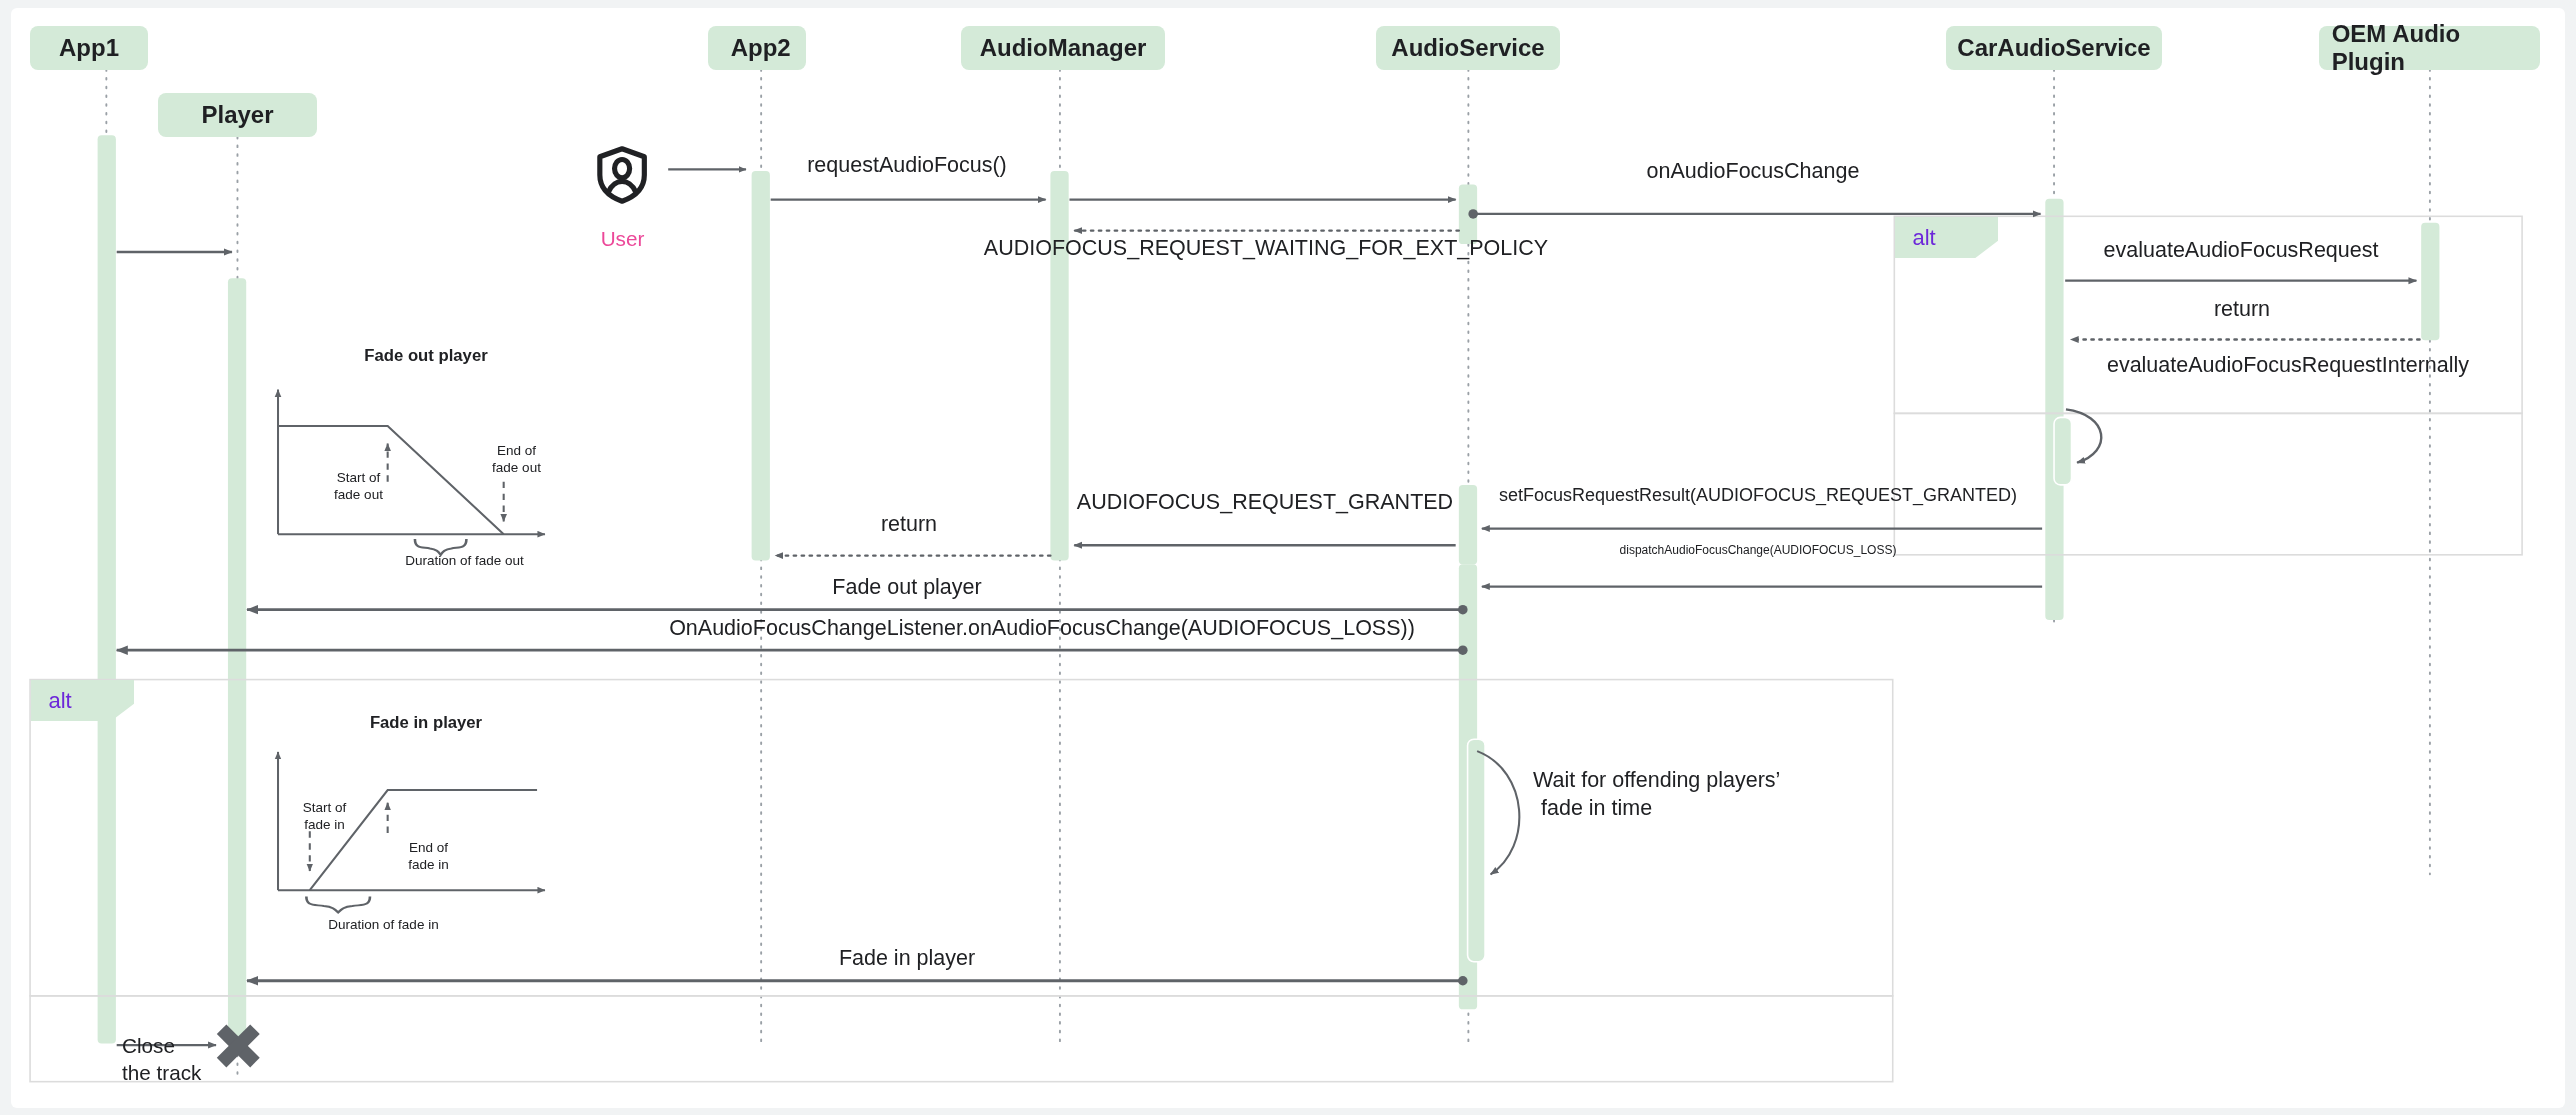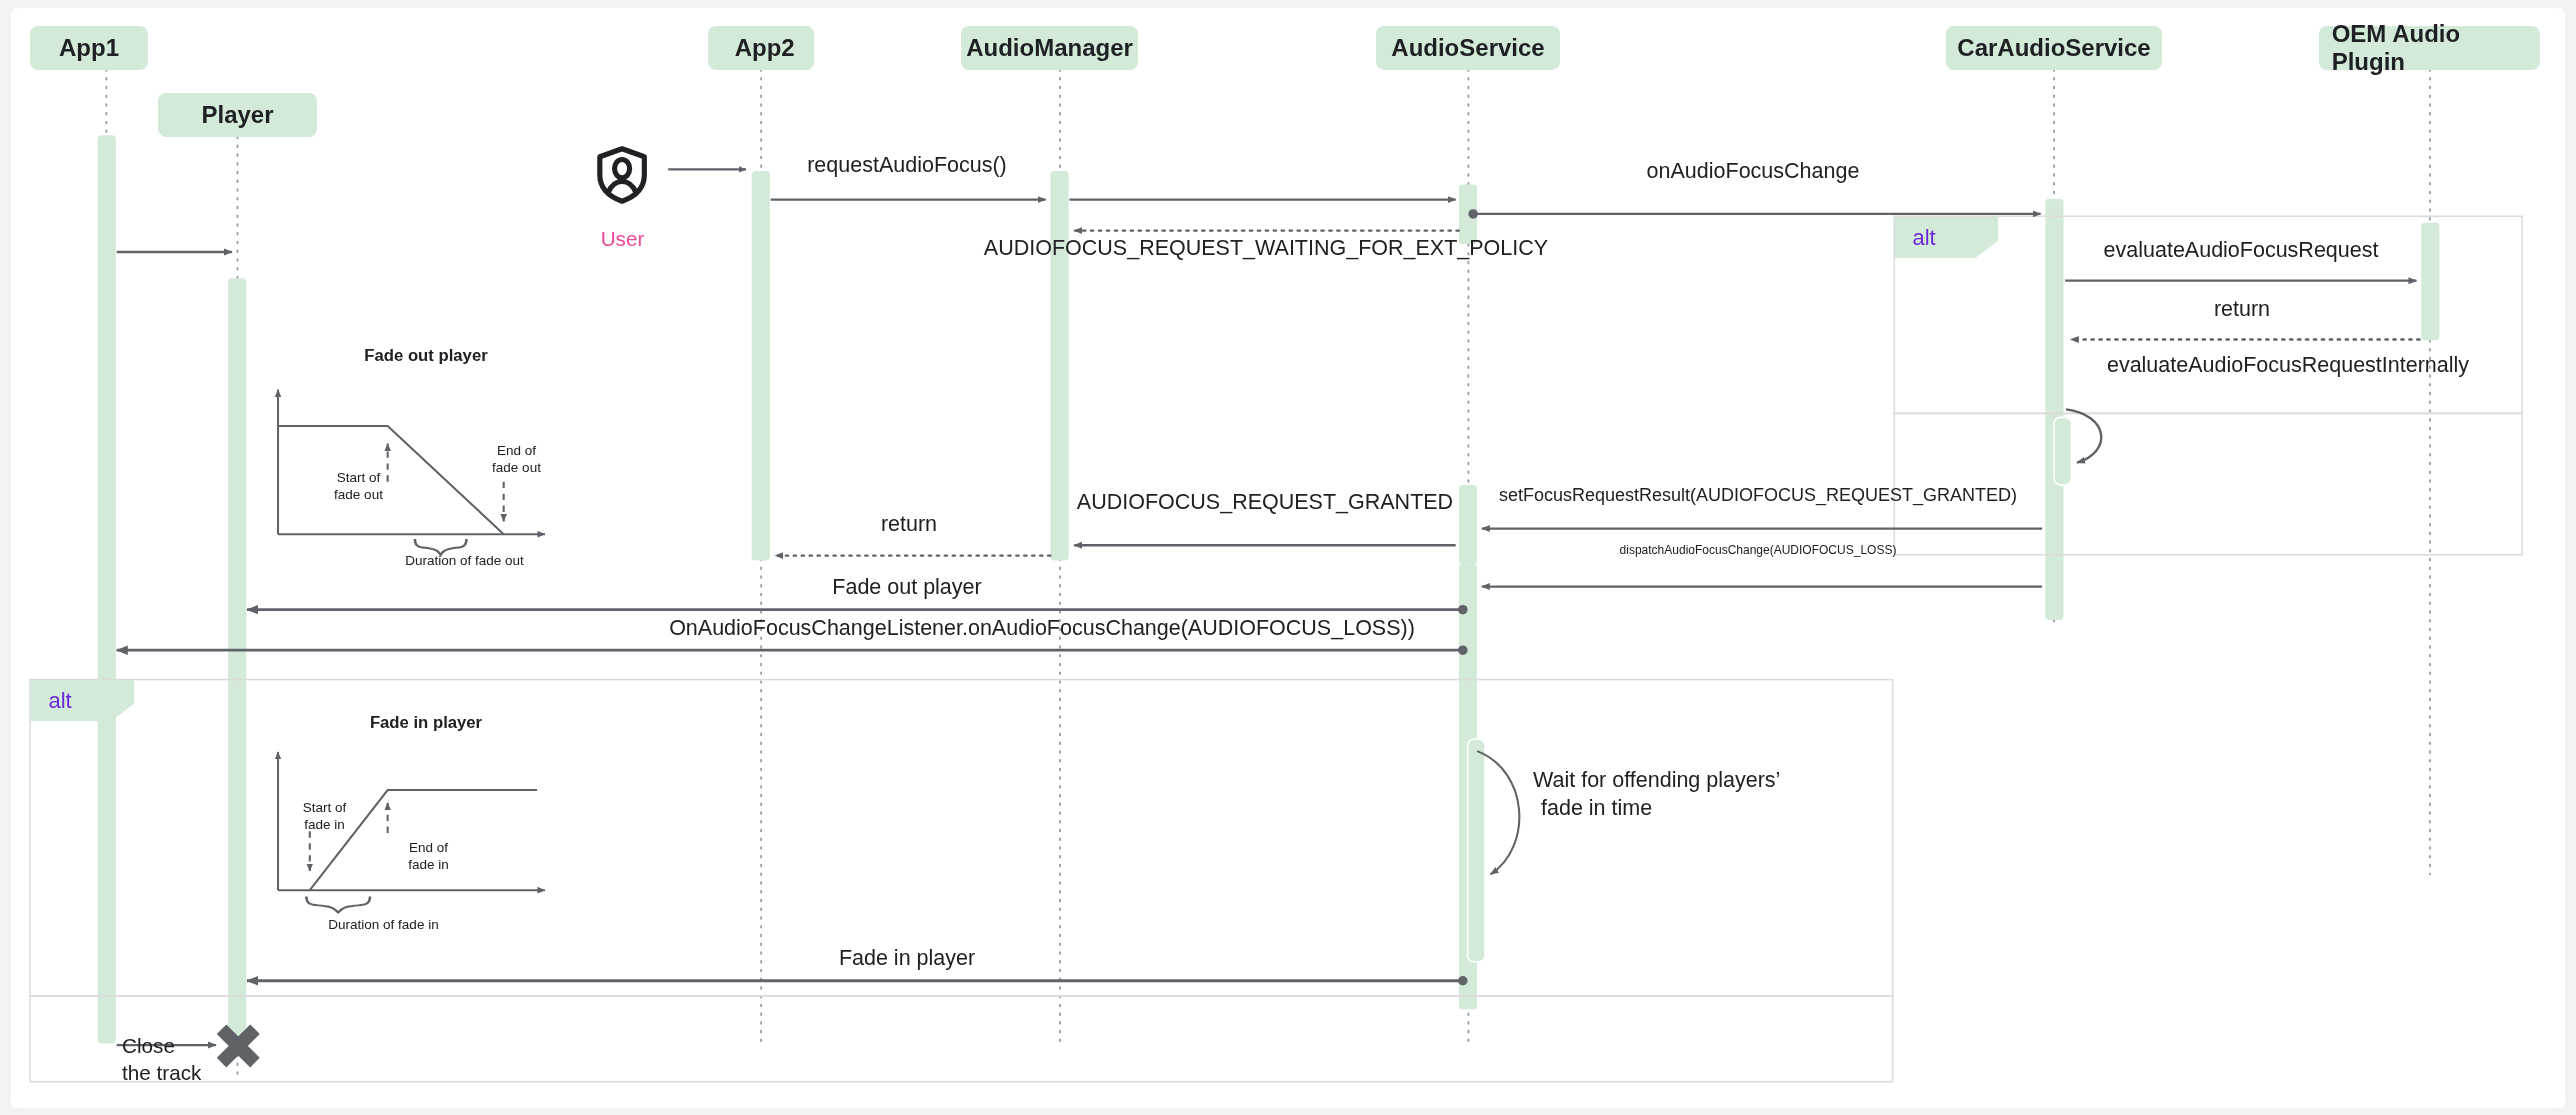--- a/index.html
+++ b/index.html
@@ -162,22 +162,22 @@
           <path d="M54,230 C54,242 60,240 70,242 C78,243 80,246 83,250 C86,246 88,243 96,242 C106,240 112,242 112,230" transform="translate(0,0) scale(1.38,1) translate(-18,0)" stroke-width="2.4"></path>
         </g>
       </g>
     </svg>
 
     <div class="inset" style="left:246px;top:323px;width:338px;height:238px;z-index:-1;"></div>
     <div class="inset" style="left:246px;top:690px;width:338px;height:238px;z-index:-1;"></div>
 
     <div class="actor-box" style="left:19px;top:17.5px;width:118px;height:44px;">App1</div>
     <div class="actor-box" style="left:147px;top:85px;width:159px;height:44px;">Player</div>
-    <div class="actor-box" style="left:697px;top:17.5px;width:106px;height:44px;padding-left:20px;">App2</div>
-    <div class="actor-box" style="left:950px;top:17.5px;width:177px;height:44px;">AudioManager</div>
+    <div class="actor-box" style="left:697px;top:17.5px;width:98px;height:44px;padding-left:20px;">App2</div>
+    <div class="actor-box" style="left:950px;top:17.5px;width:204px;height:44px;">AudioManager</div>
     <div class="actor-box" style="left:1365px;top:17.5px;width:184px;height:44px;">AudioService</div>
     <div class="actor-box" style="left:1935px;top:17.5px;width:216px;height:44px;">CarAudioService</div>
     <div class="actor-box" style="left:2308px;top:17.5px;width:221px;height:44px;">OEM Audio Plugin</div>
 
     <div class="usr-lbl" style="left:556px;top:219px;width:111px;">User</div>
 
     <div class="alt-tag" style="left:1884px;top:209px;width:103px;height:41px;">alt</div>
     <div class="alt-tag" style="left:20px;top:672px;width:103px;height:41px;">alt</div>
 
     <div class="msg-label ctr" style="left:896px;top:145px;">requestAudioFocus()</div>

